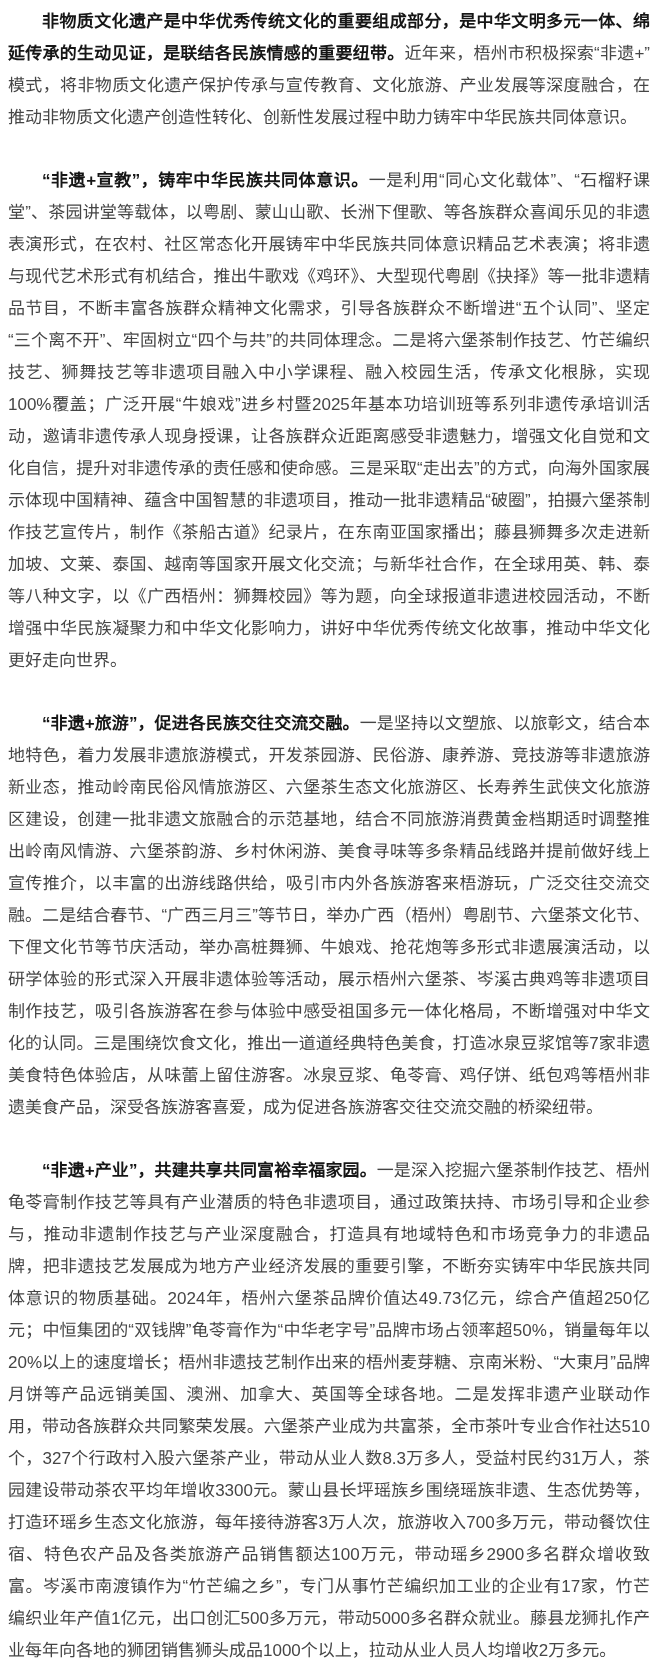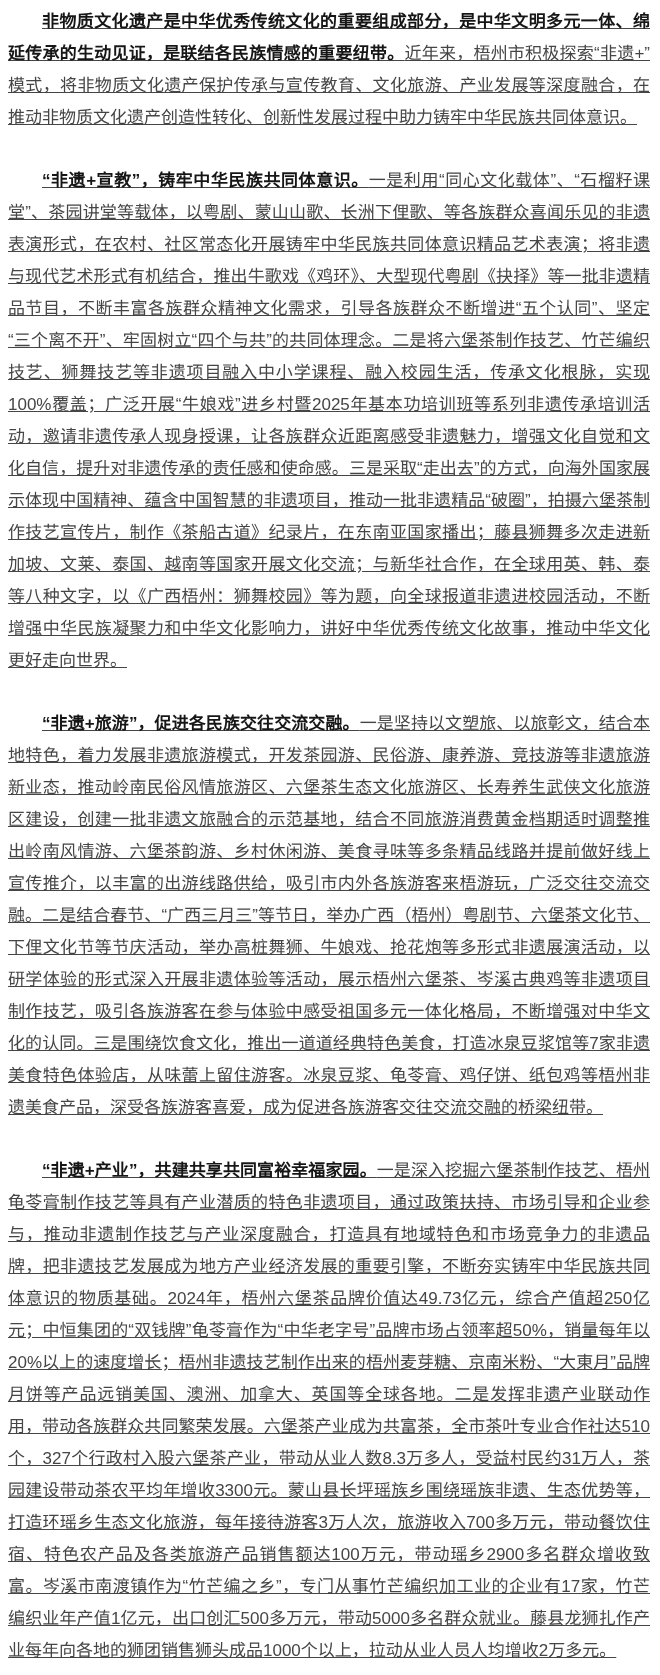--- a/index.html
+++ b/index.html
@@ -18,21 +18,20 @@
   .article {
     font-size: 17px;
     line-height: 32px;
     color: #454545;
     text-align: justify;
     text-justify: inter-ideograph;
   }
   .para {
     margin: 0 1px 31px 0;
     text-indent: 2em;
-    text-decoration: underline;
   }
   .para .lead {
     font-weight: 700;
     color: #161616;
   }
 </style>
 </head>
 <body>
 
 <div class="page">

